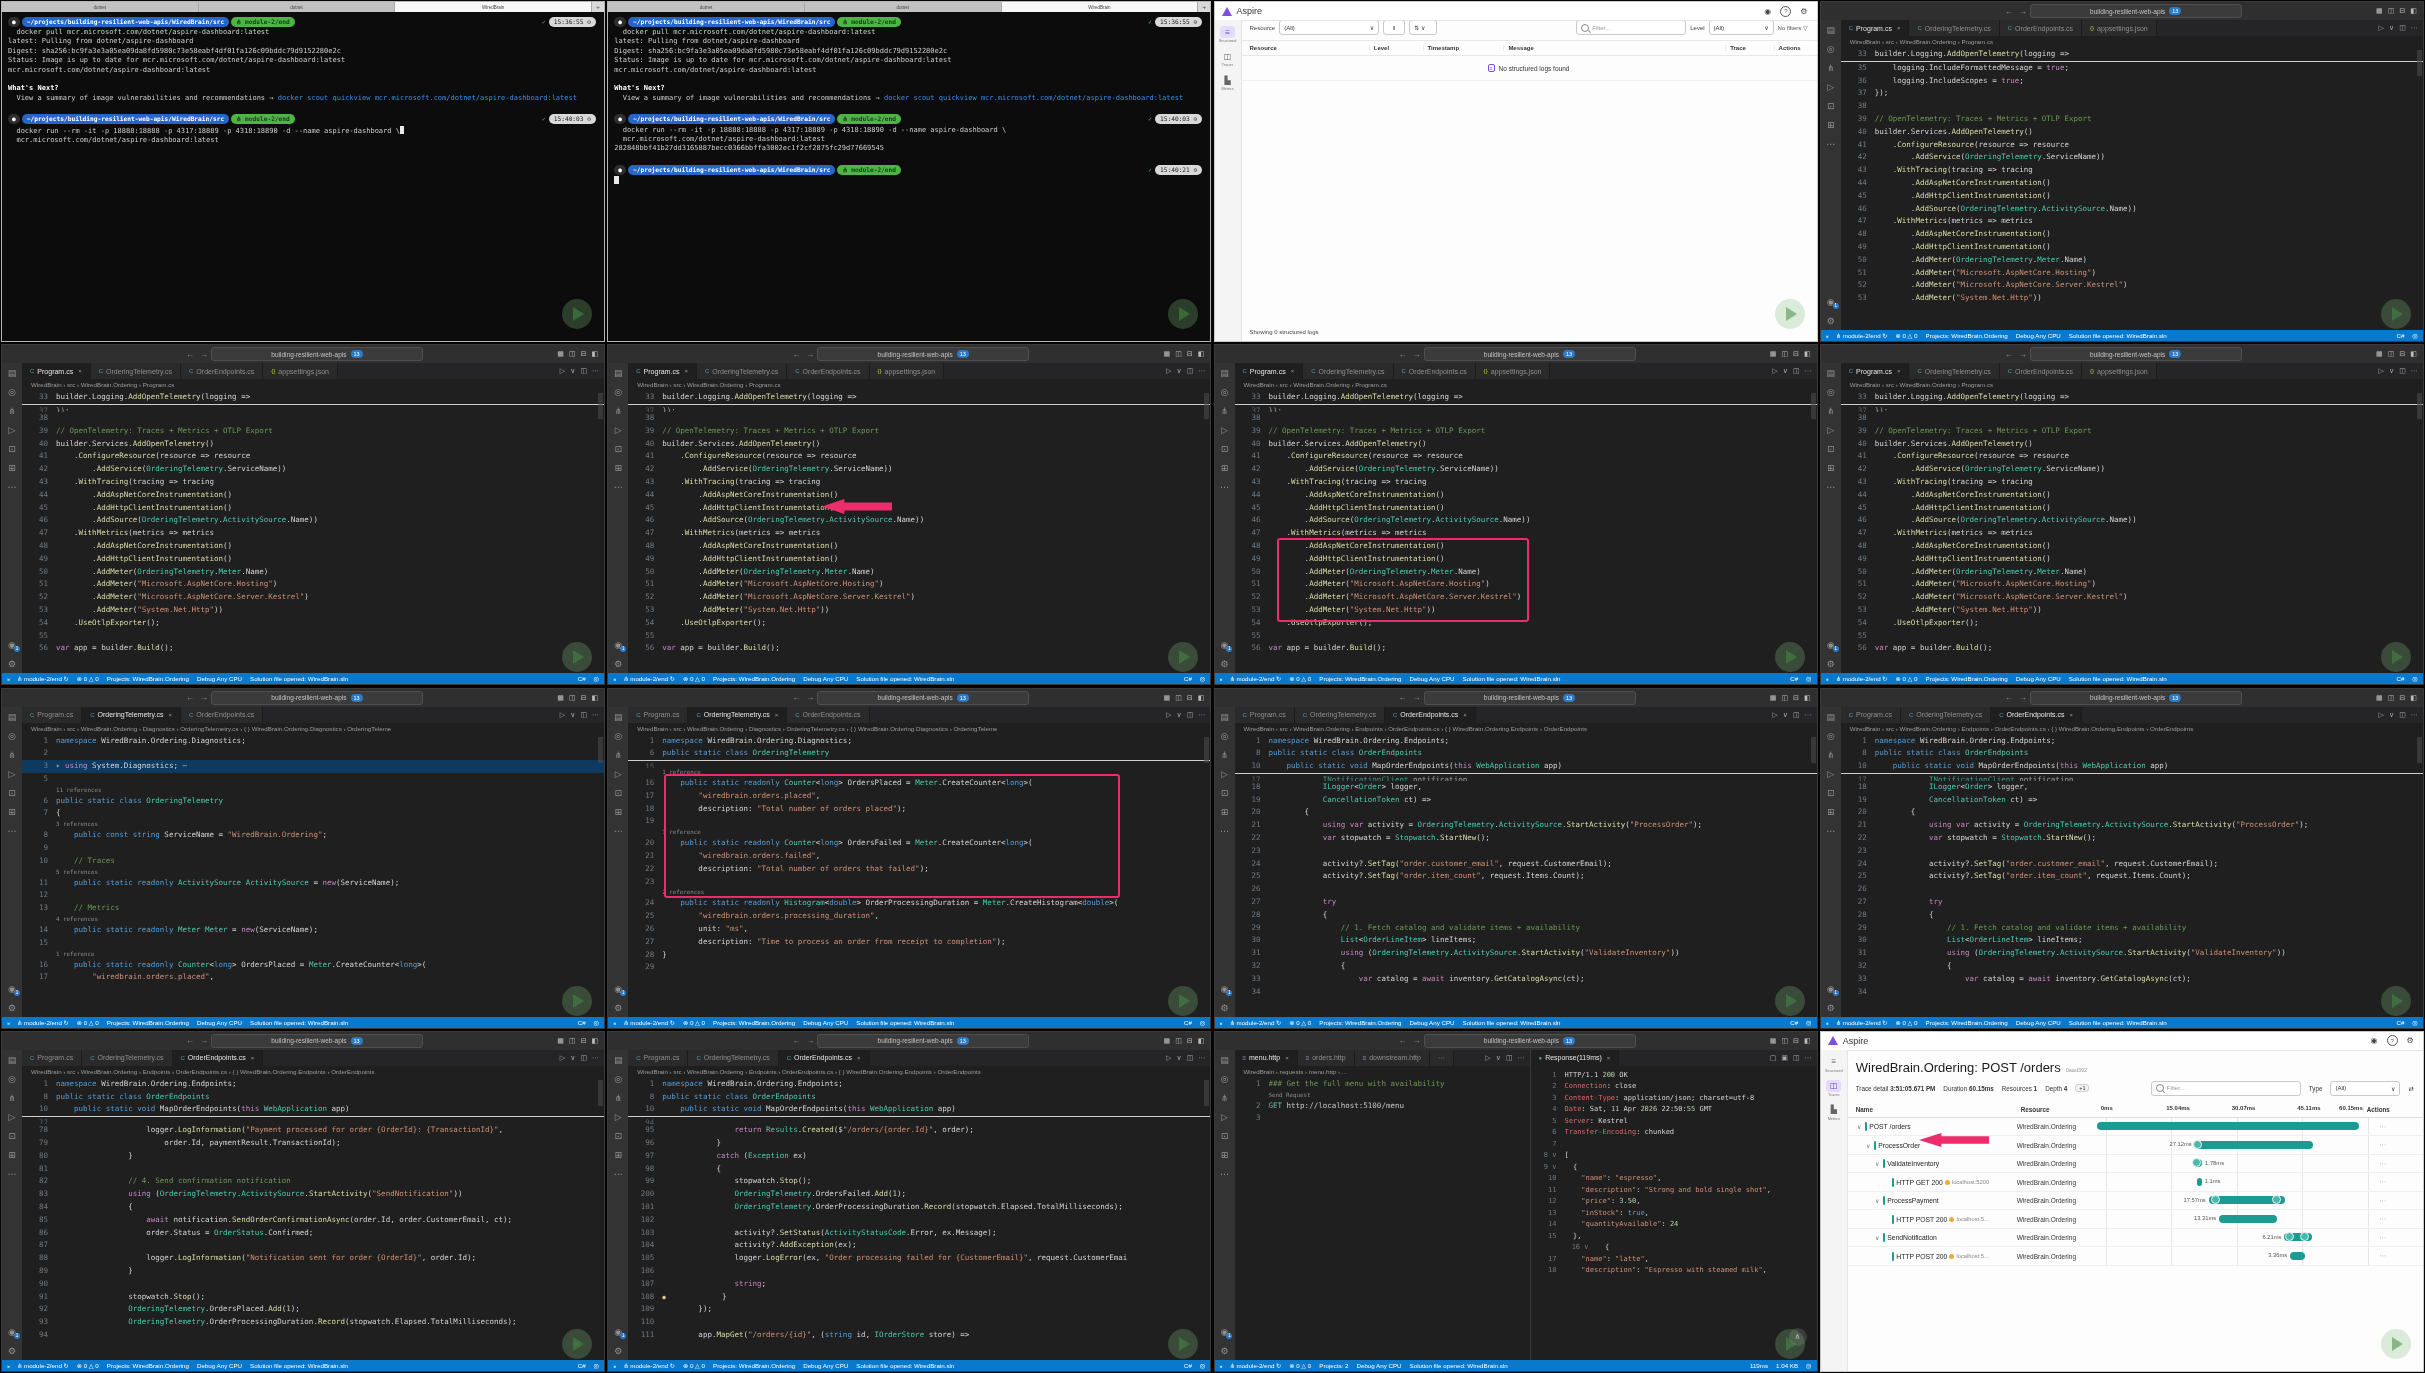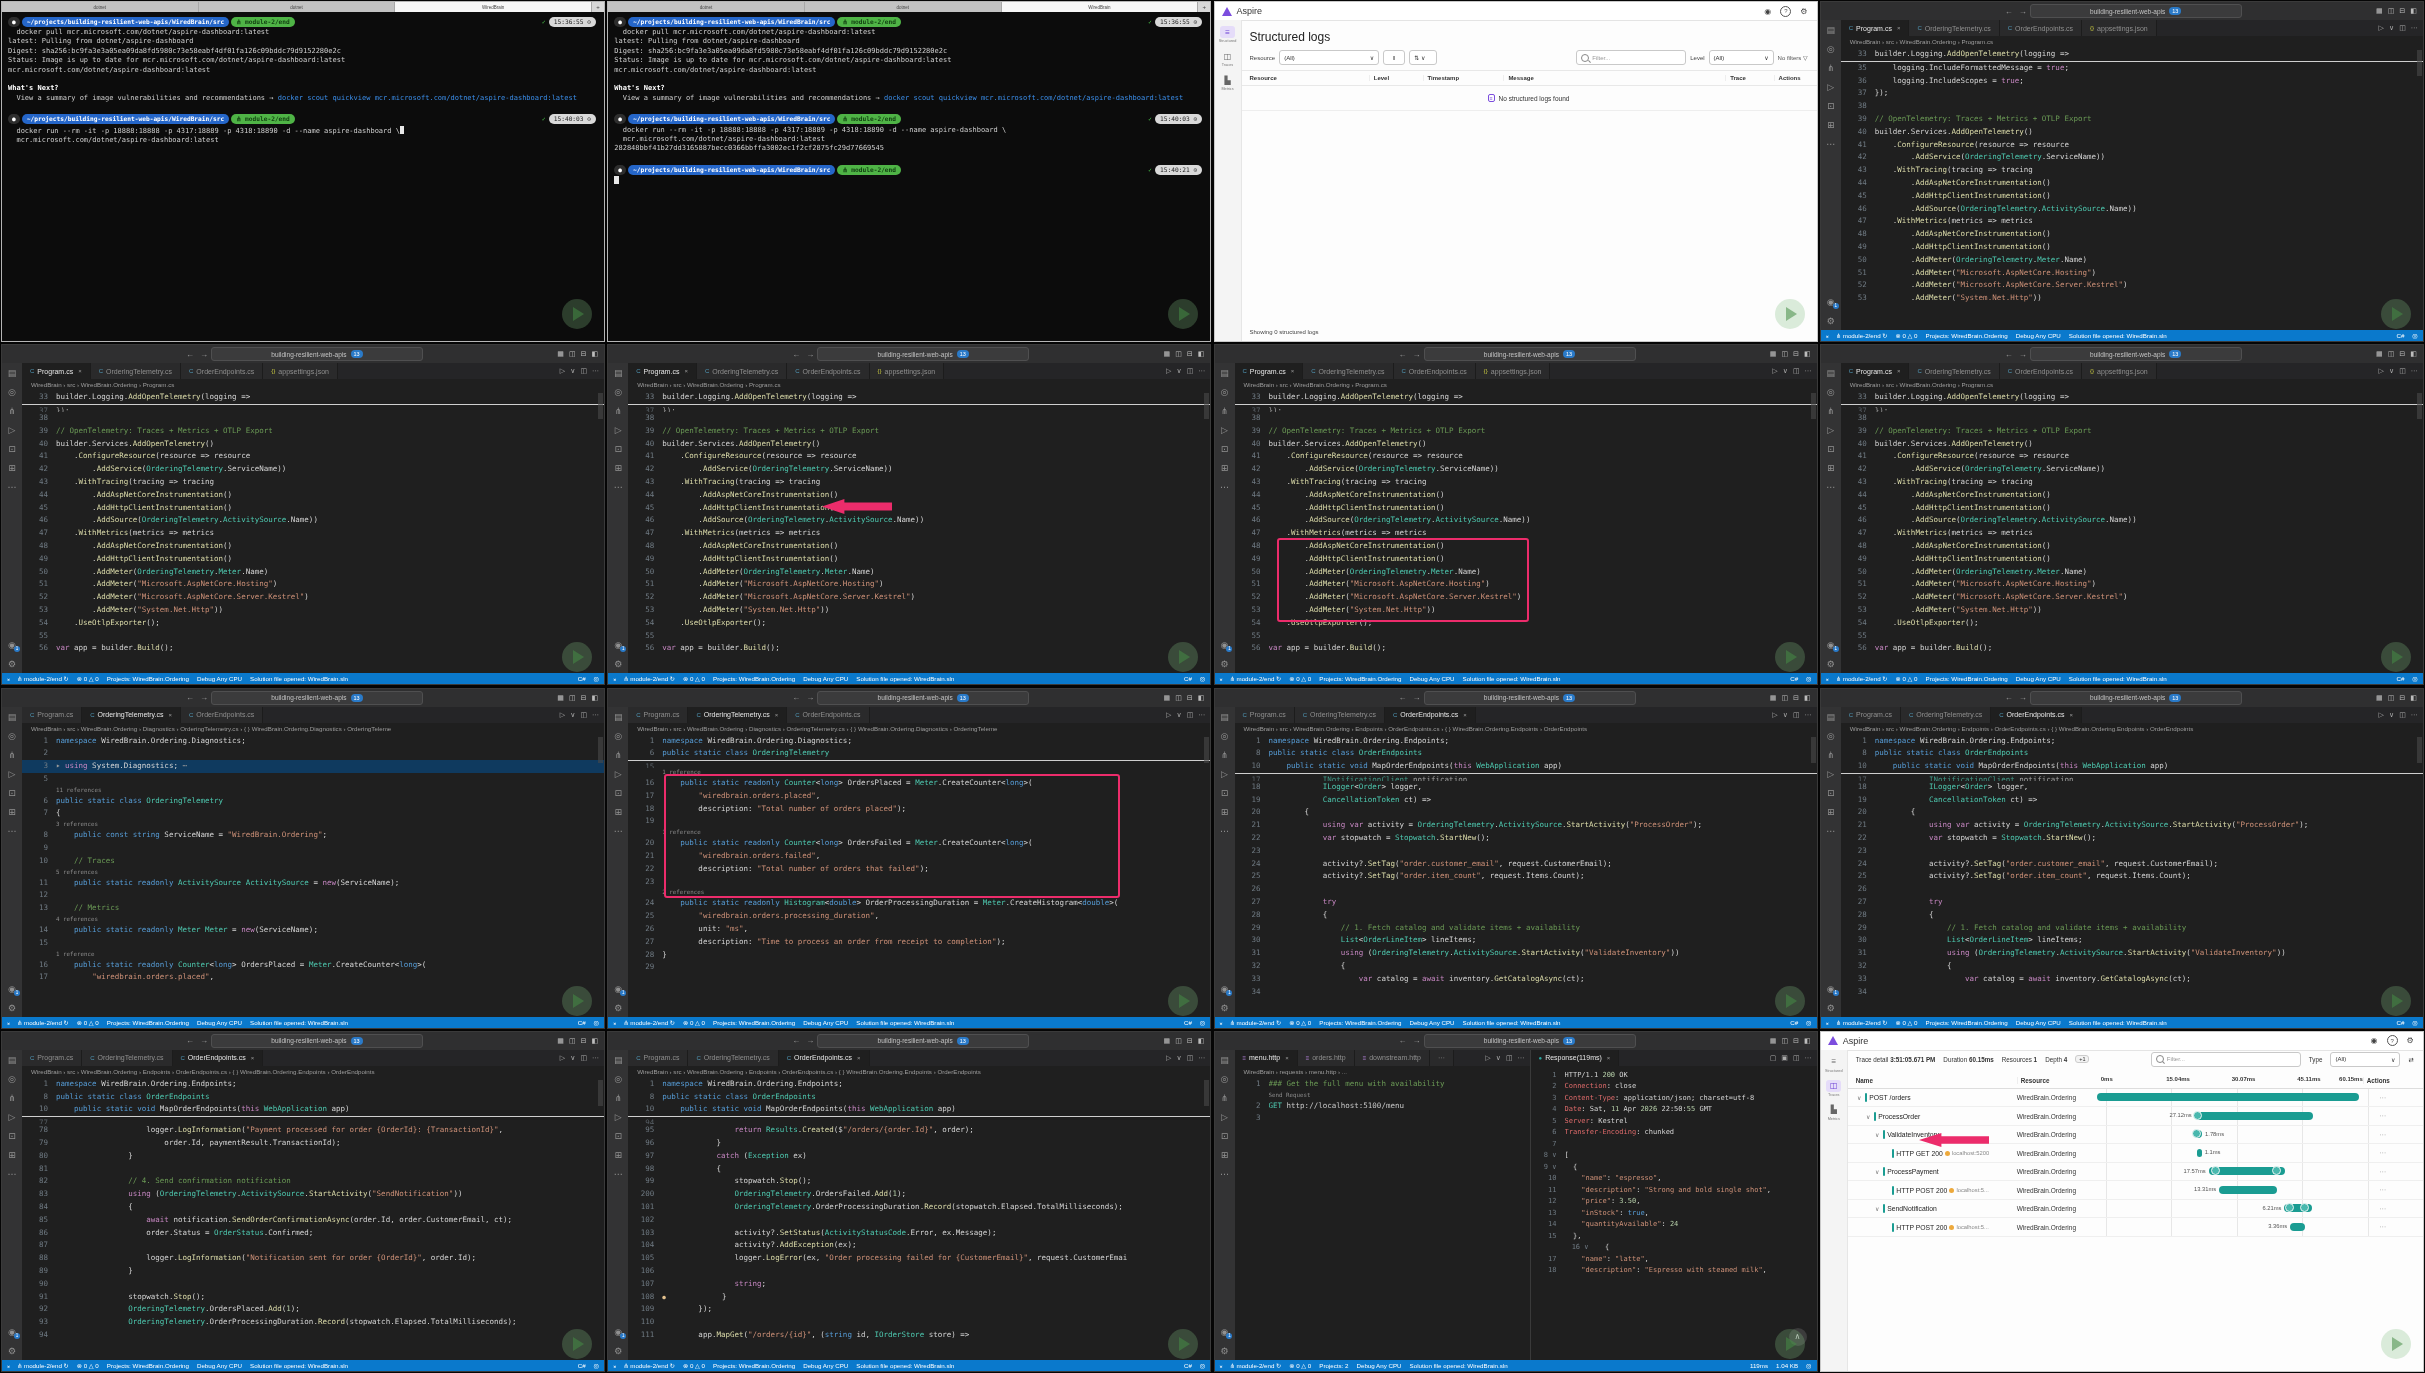--- a/index.html
+++ b/index.html
@@ -214,21 +214,20 @@
         <div class="a-rit">
           <span class="ic">◫</span>
           <span class="lb">Traces</span>
         </div>
         <div class="a-rit">
           <span class="ic">▙</span>
           <span class="lb">Metrics</span>
         </div>
       </div>
       <div class="a-main">
-        <div style="font-size: 12px; color: rgb(34, 34, 34); padding: 10px 0px 6px 9px;">Structured logs</div>
         <div style="display: flex; align-items: center; gap: 4px; padding: 0px 9px 5px;">
           <span style="font-size: 6px; color: rgb(68, 68, 68);">Resource</span>
           <div class="a-select" style="width: 90px;">
             <span>(All)</span>
             <span>∨</span>
           </div>
           <div class="a-select" style="width: 12px; justify-content: center;">‖</div>
           <div class="a-select" style="width: 18px;">⇅ ∨</div>
           <div style="flex: 1 1 0%;"></div>
           <div class="a-input" style="width: 100px;">
@@ -1437,20 +1436,24 @@
         <div class="a-rit active">
           <span class="ic">◫</span>
           <span class="lb">Traces</span>
         </div>
         <div class="a-rit">
           <span class="ic">▙</span>
           <span class="lb">Metrics</span>
         </div>
       </div>
       <div class="a-main">
+        <div style="display: flex; align-items: baseline; gap: 5px; padding: 10px 0px 4px 9px;">
+          <span style="font-size: 13px; color: rgb(28, 28, 28);">WiredBrain.Ordering: POST /orders</span>
+          <span style="font-size: 5.5px; color: rgb(153, 153, 153);">0aad392</span>
+        </div>
         <div style="display: flex; align-items: center; gap: 8px; padding: 2px 9px 6px; font-size: 6.3px; color: rgb(51, 51, 51);">
           <span>Trace detail <b>3:51:05.671 PM</b></span>
           <span>Duration <b>60.15ms</b></span>
           <span>Resources <b>1</b></span>
           <span>Depth <b>4</b></span>
           <span style="border: 1px solid rgb(204, 204, 204); border-radius: 3px; padding: 0px 3px; font-size: 5.5px; background: rgb(243, 243, 243);">+1</span>
           <span style="flex: 1 1 0%;"></span>
           <div class="a-input" style="width: 140px;">
             <span class="sic"></span>
             <span>Filter...</span>

